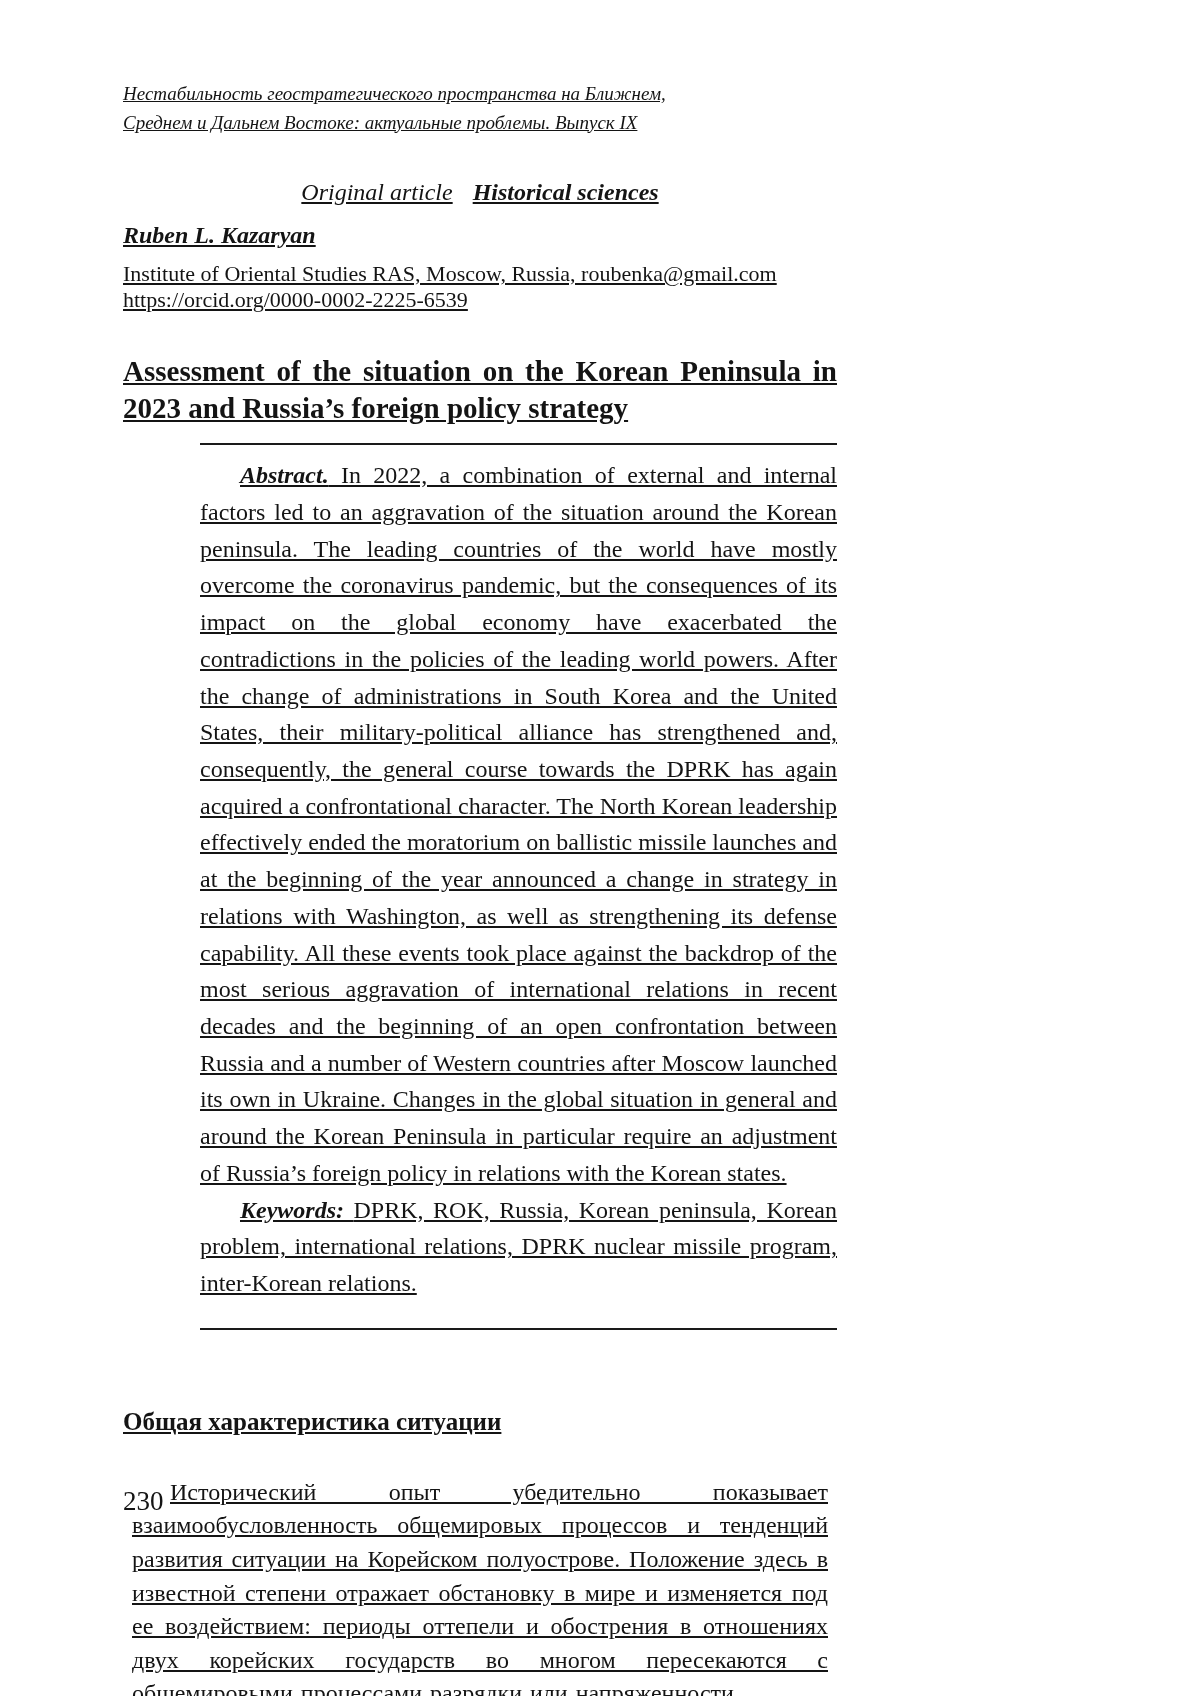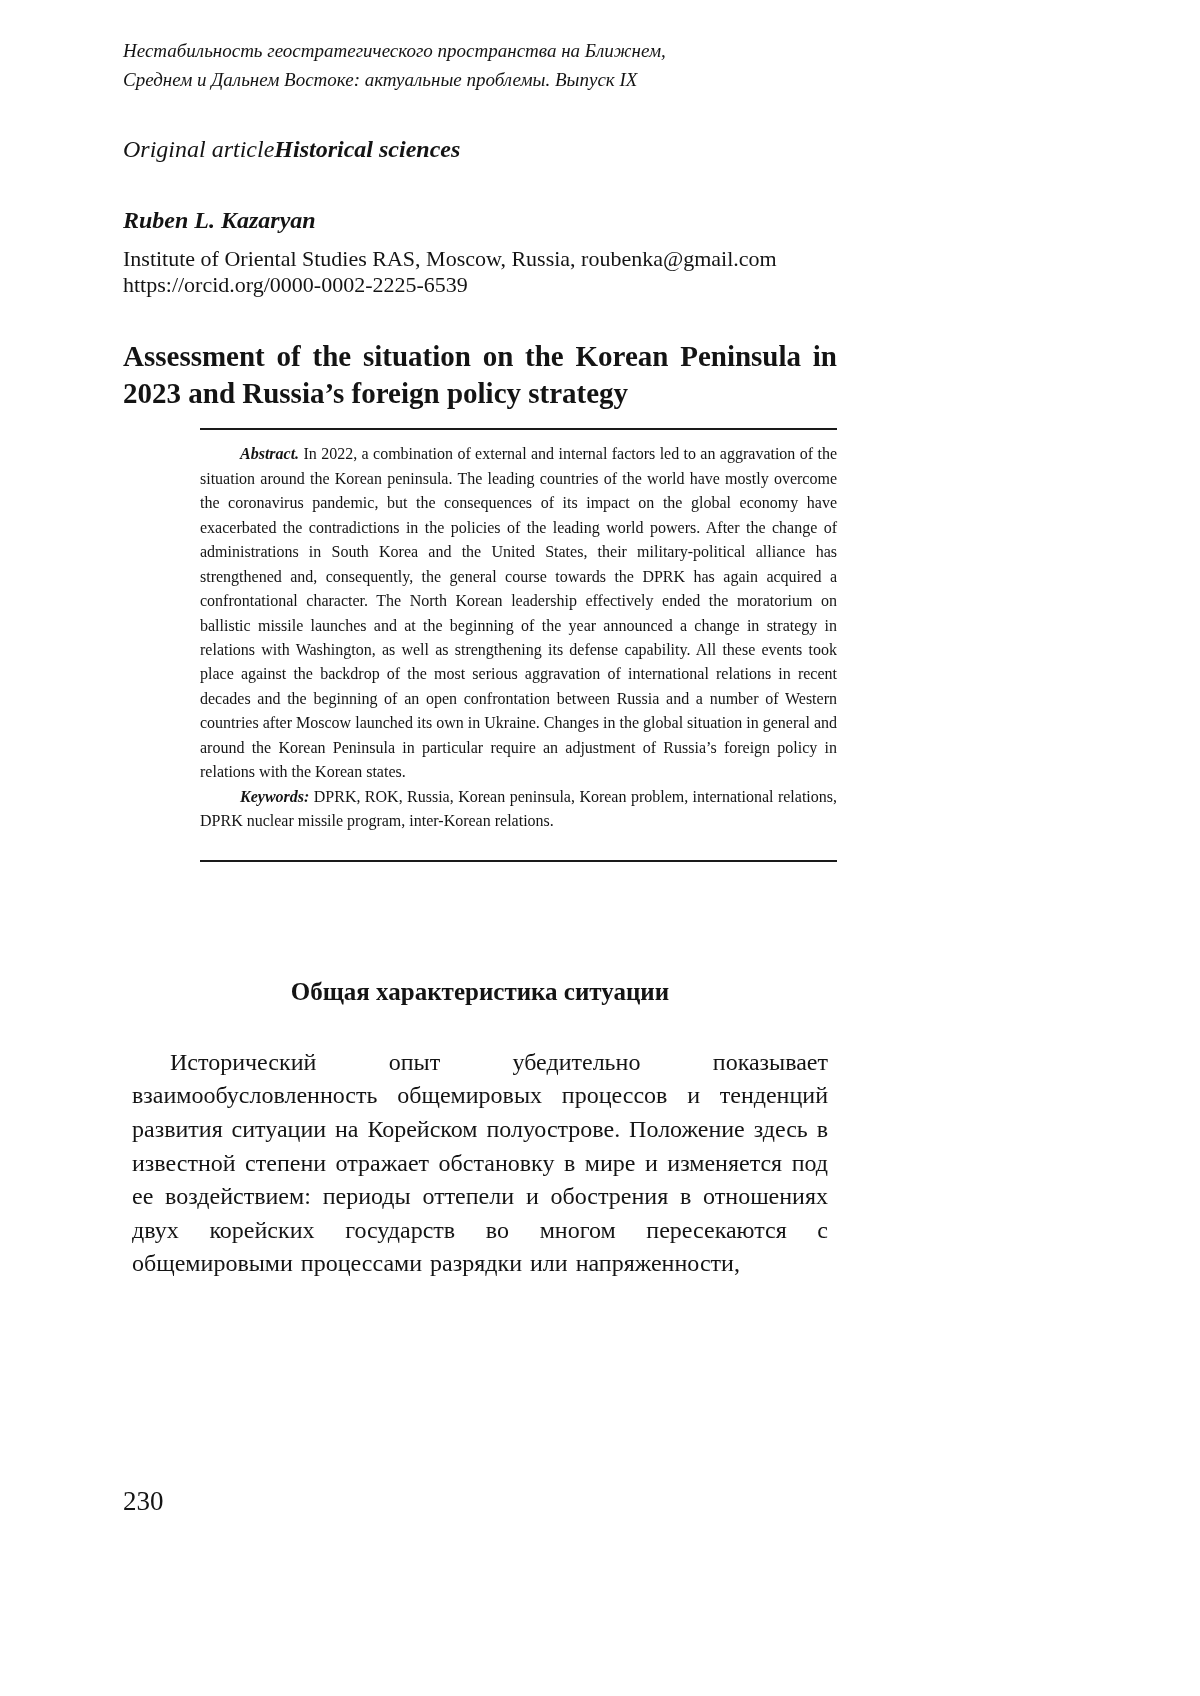--- a/index.html
+++ b/index.html
@@ -11,36 +11,38 @@
     width: 1200px;
     height: 1696px;
     font-family: "Liberation Serif", "DejaVu Serif", serif;
     color: #141414;
     position: relative;
   }
   .page {
     box-sizing: border-box;
     width: 1052px;
     height: 1696px;
-    padding: 37px 215px 0 123px;
+    padding: 80px 215px 0 123px;
     position: relative;
+    text-decoration: underline;
   }
   .running-head {
     font-style: italic;
     font-size: 19px;
     line-height: 1.5;
     margin-bottom: 42px;
   }
   .meta-row {
     display: flex;
-    justify-content: flex-start;
+    justify-content: center;
     align-items: baseline;
     font-size: 24px;
     font-style: italic;
-    margin-bottom: 44px;
+    margin-bottom: 16px;
+    gap: 20px;
   }
   .discipline {
     font-weight: bold;
   }
   .author {
     font-size: 24px;
     font-style: italic;
     font-weight: bold;
     margin-bottom: 12px;
   }
@@ -64,35 +66,34 @@
   .rule {
     border: none;
     border-top: 2px solid #1a1a1a;
     margin: 0 0 12px 0;
     height: 0;
   }
   .rule.bottom {
     margin: 26px 0 0 0;
   }
   .abstract-block p {
-    font-size: 16px;
+    font-size: 24px;
     line-height: 1.53;
     text-align: justify;
     text-indent: 40px;
     margin: 0;
   }
   .label-bold-italic {
     font-weight: bold;
     font-style: italic;
   }
   .section-heading {
     font-size: 25px;
     font-weight: bold;
-    text-align: center;
-    margin: 116px 0 40px 0;
+    margin: 78px 0 40px 0;
   }
   .body-text {
     font-size: 24px;
     line-height: 1.4;
     text-align: justify;
     text-indent: 38px;
     word-spacing: 2px;
     margin: 9px;
   }
   .page-number {

